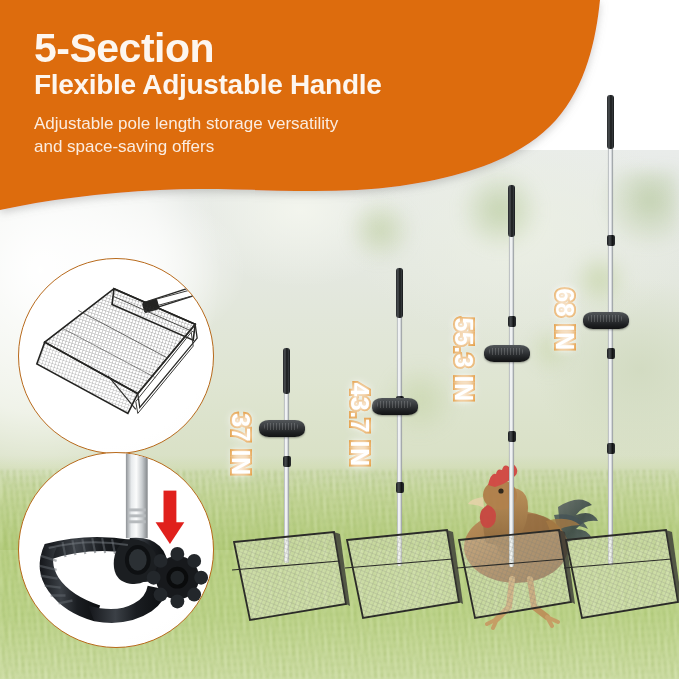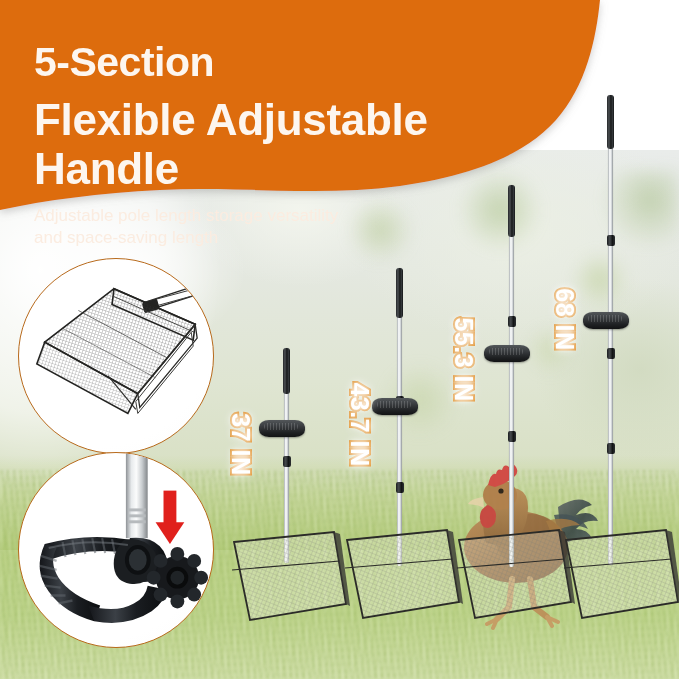--- a/index.html
+++ b/index.html
@@ -104,28 +104,28 @@
     text-shadow:
       0 0 5px rgba(255,255,255,.95),
       0 0 9px rgba(255,255,255,.9),
       0 0 13px rgba(255,255,255,.7);
   }
 
   
   .header-blob { position:absolute; left:0; top:0; width:679px; height:230px; }
   .header-blob svg{ width:100%; height:100%; display:block; }
 
-  .title-wrap { position:absolute; left:34px; top:40px; width:520px; }
+  .title-wrap { position:absolute; left:34px; top:26px; width:520px; }
   .title-1 {
     font-size:41px; font-weight:bold; color:#fdf6ef; line-height:1.08;
     letter-spacing:-.5px;
   }
   .title-2 {
-    font-size:44px; font-weight:bold; color:#fdf6ef; line-height:1.1;
-    letter-spacing:-.3px; margin-top:12px;
+    font-size:28px; font-weight:bold; color:#fdf6ef; line-height:1.1;
+    letter-spacing:-.3px; margin-top:0;
   }
   .subtitle {
     margin-top:12px; font-size:17px; color:#fbece0; line-height:1.32; font-weight:400;
   }
 
   
   .inset {
     position:absolute; border-radius:50%;
     border:1.6px solid #b86a1c;
     background:radial-gradient(circle at 40% 35%, #ffffff 0%, #ffffff 70%, #fbfbfa 100%);
@@ -399,17 +399,17 @@
                C320 197 240 186 160 190
                C100 193 46 200 0 210 Z" fill="#dd6c10" filter="url(#blobShadow)"></path>
     </svg>
   </div>
 
   <div class="title-wrap">
     <div class="title-1">5-Section</div>
     <div class="title-2">Flexible Adjustable Handle</div>
     <div class="subtitle">
       <div>Adjustable pole length storage versatility</div>
-      <div>and space-saving length</div>
+      <div>and space-saving offers</div>
     </div>
   </div>
 
 </div>
 
 </body></html>

